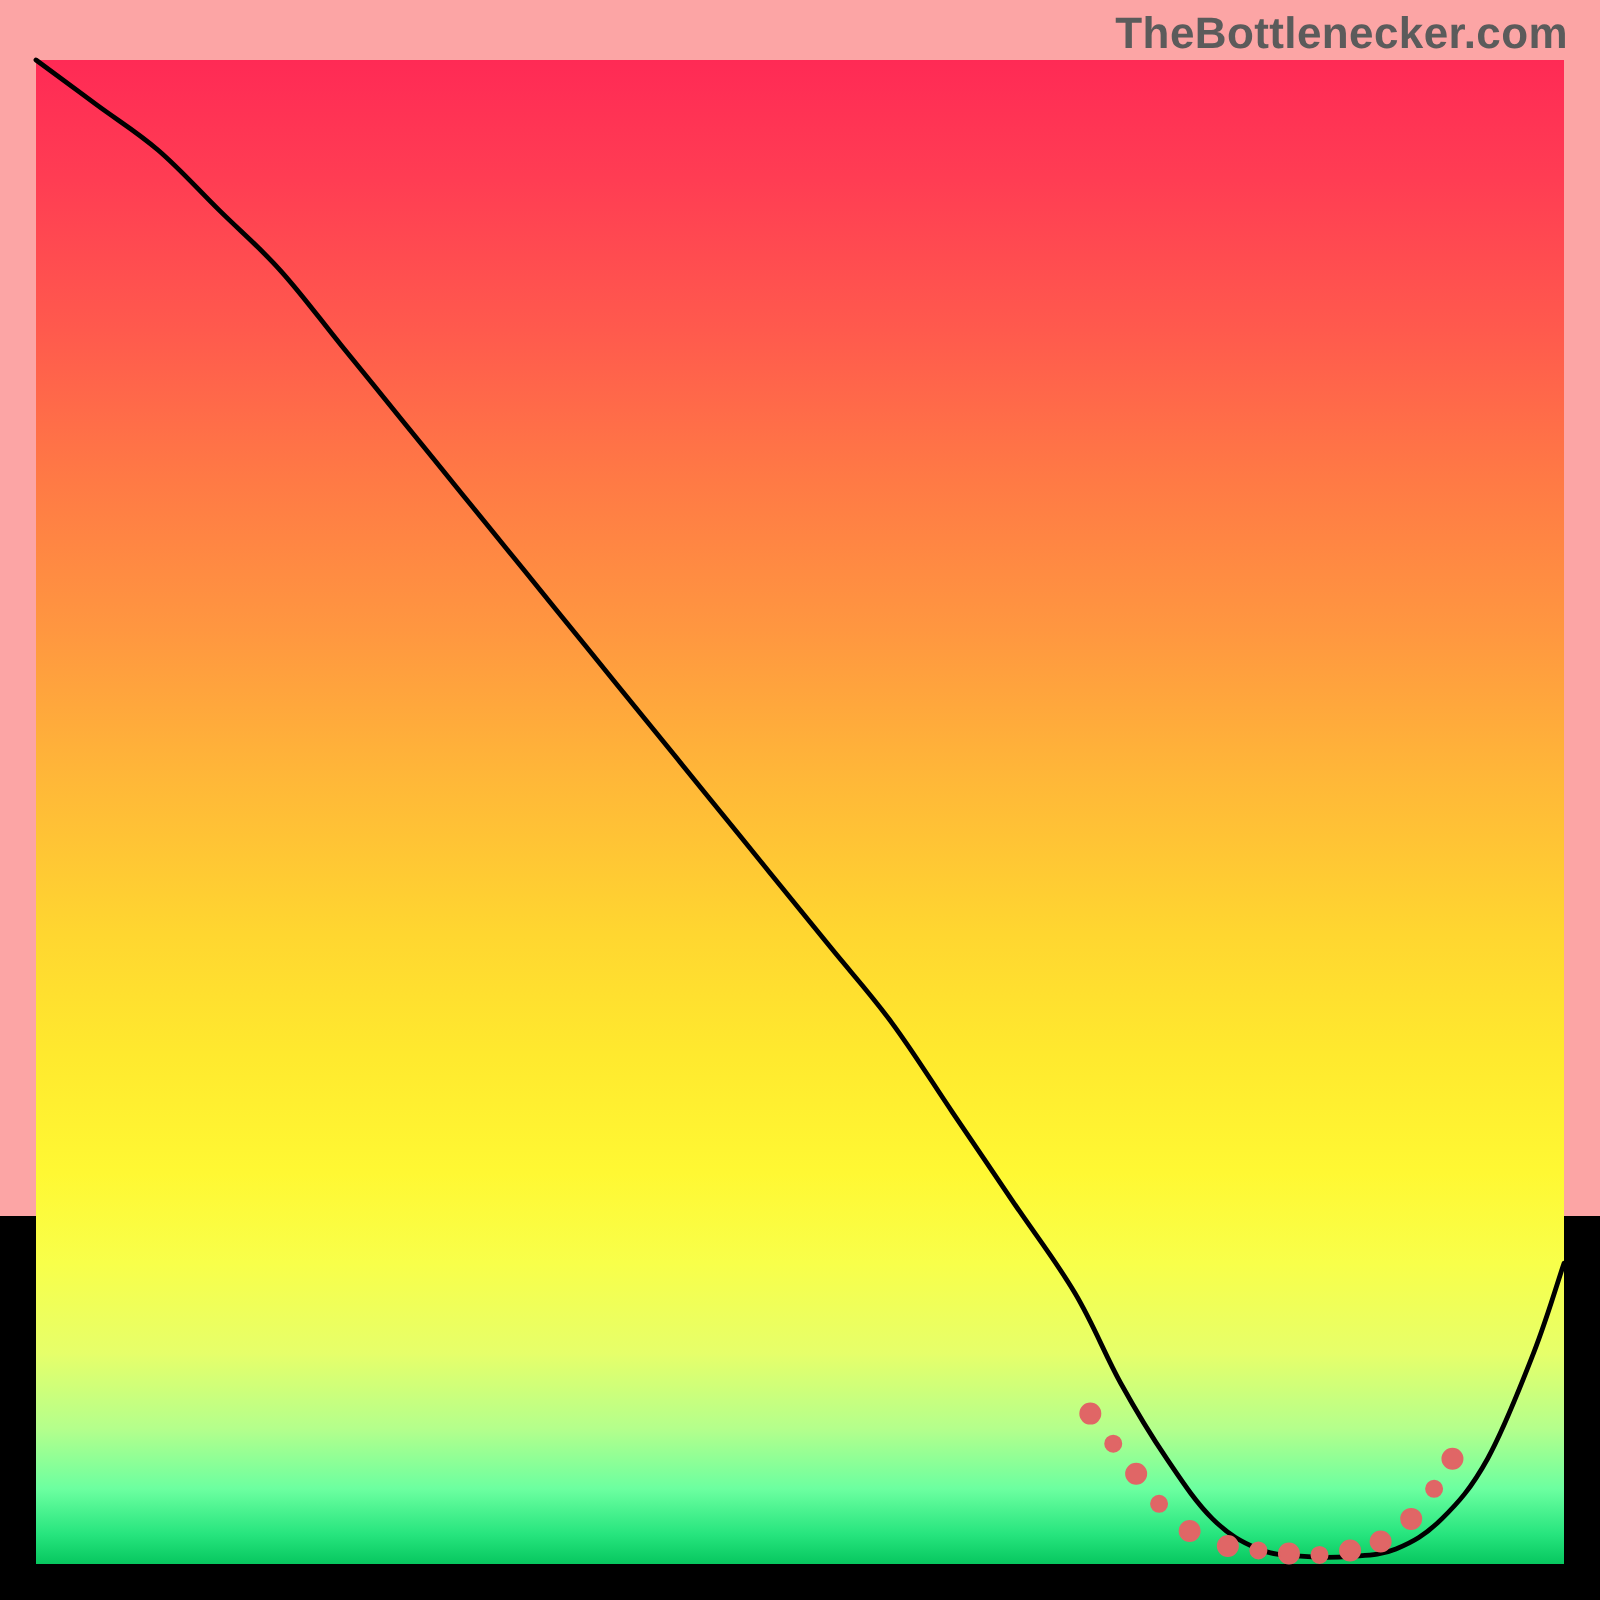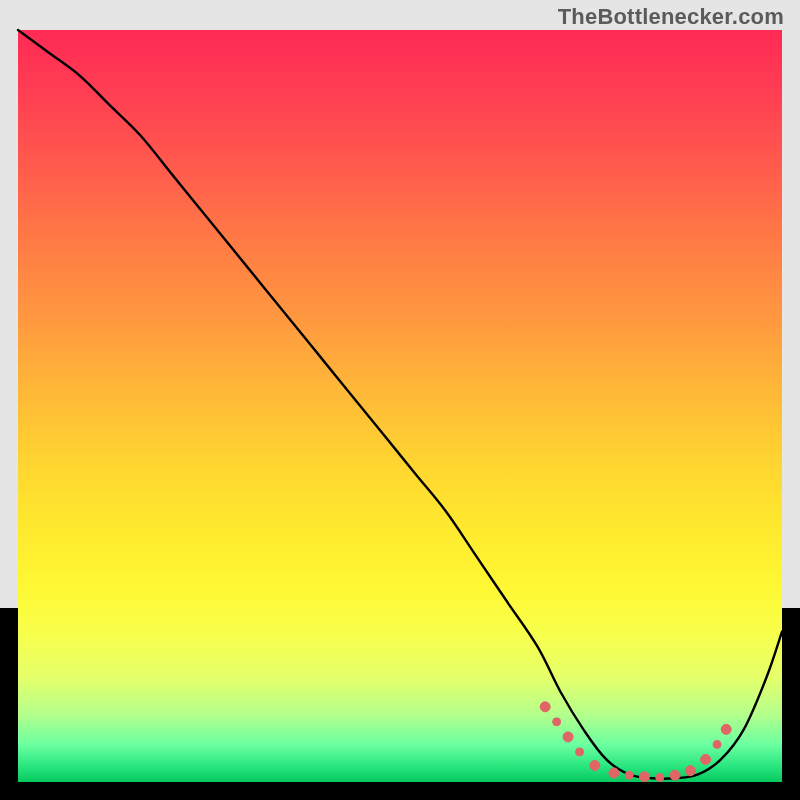--- a/index.html
+++ b/index.html
@@ -8,21 +8,21 @@
     width: 800px;
     height: 800px;
     background: #000;
     overflow: hidden;
     font-family: Arial, Helvetica, sans-serif;
   }
   .frame {
     position: relative;
     width: 800px;
     height: 608px;
-    background: #e5e5e5;
+    background: #fca5a5;
   }
   .watermark {
     position: absolute;
     top: 4px;
     right: 16px;
     color: #5b5b5b;
     font-size: 22px;
     font-weight: 600;
     letter-spacing: 0.2px;
     user-select: none;

